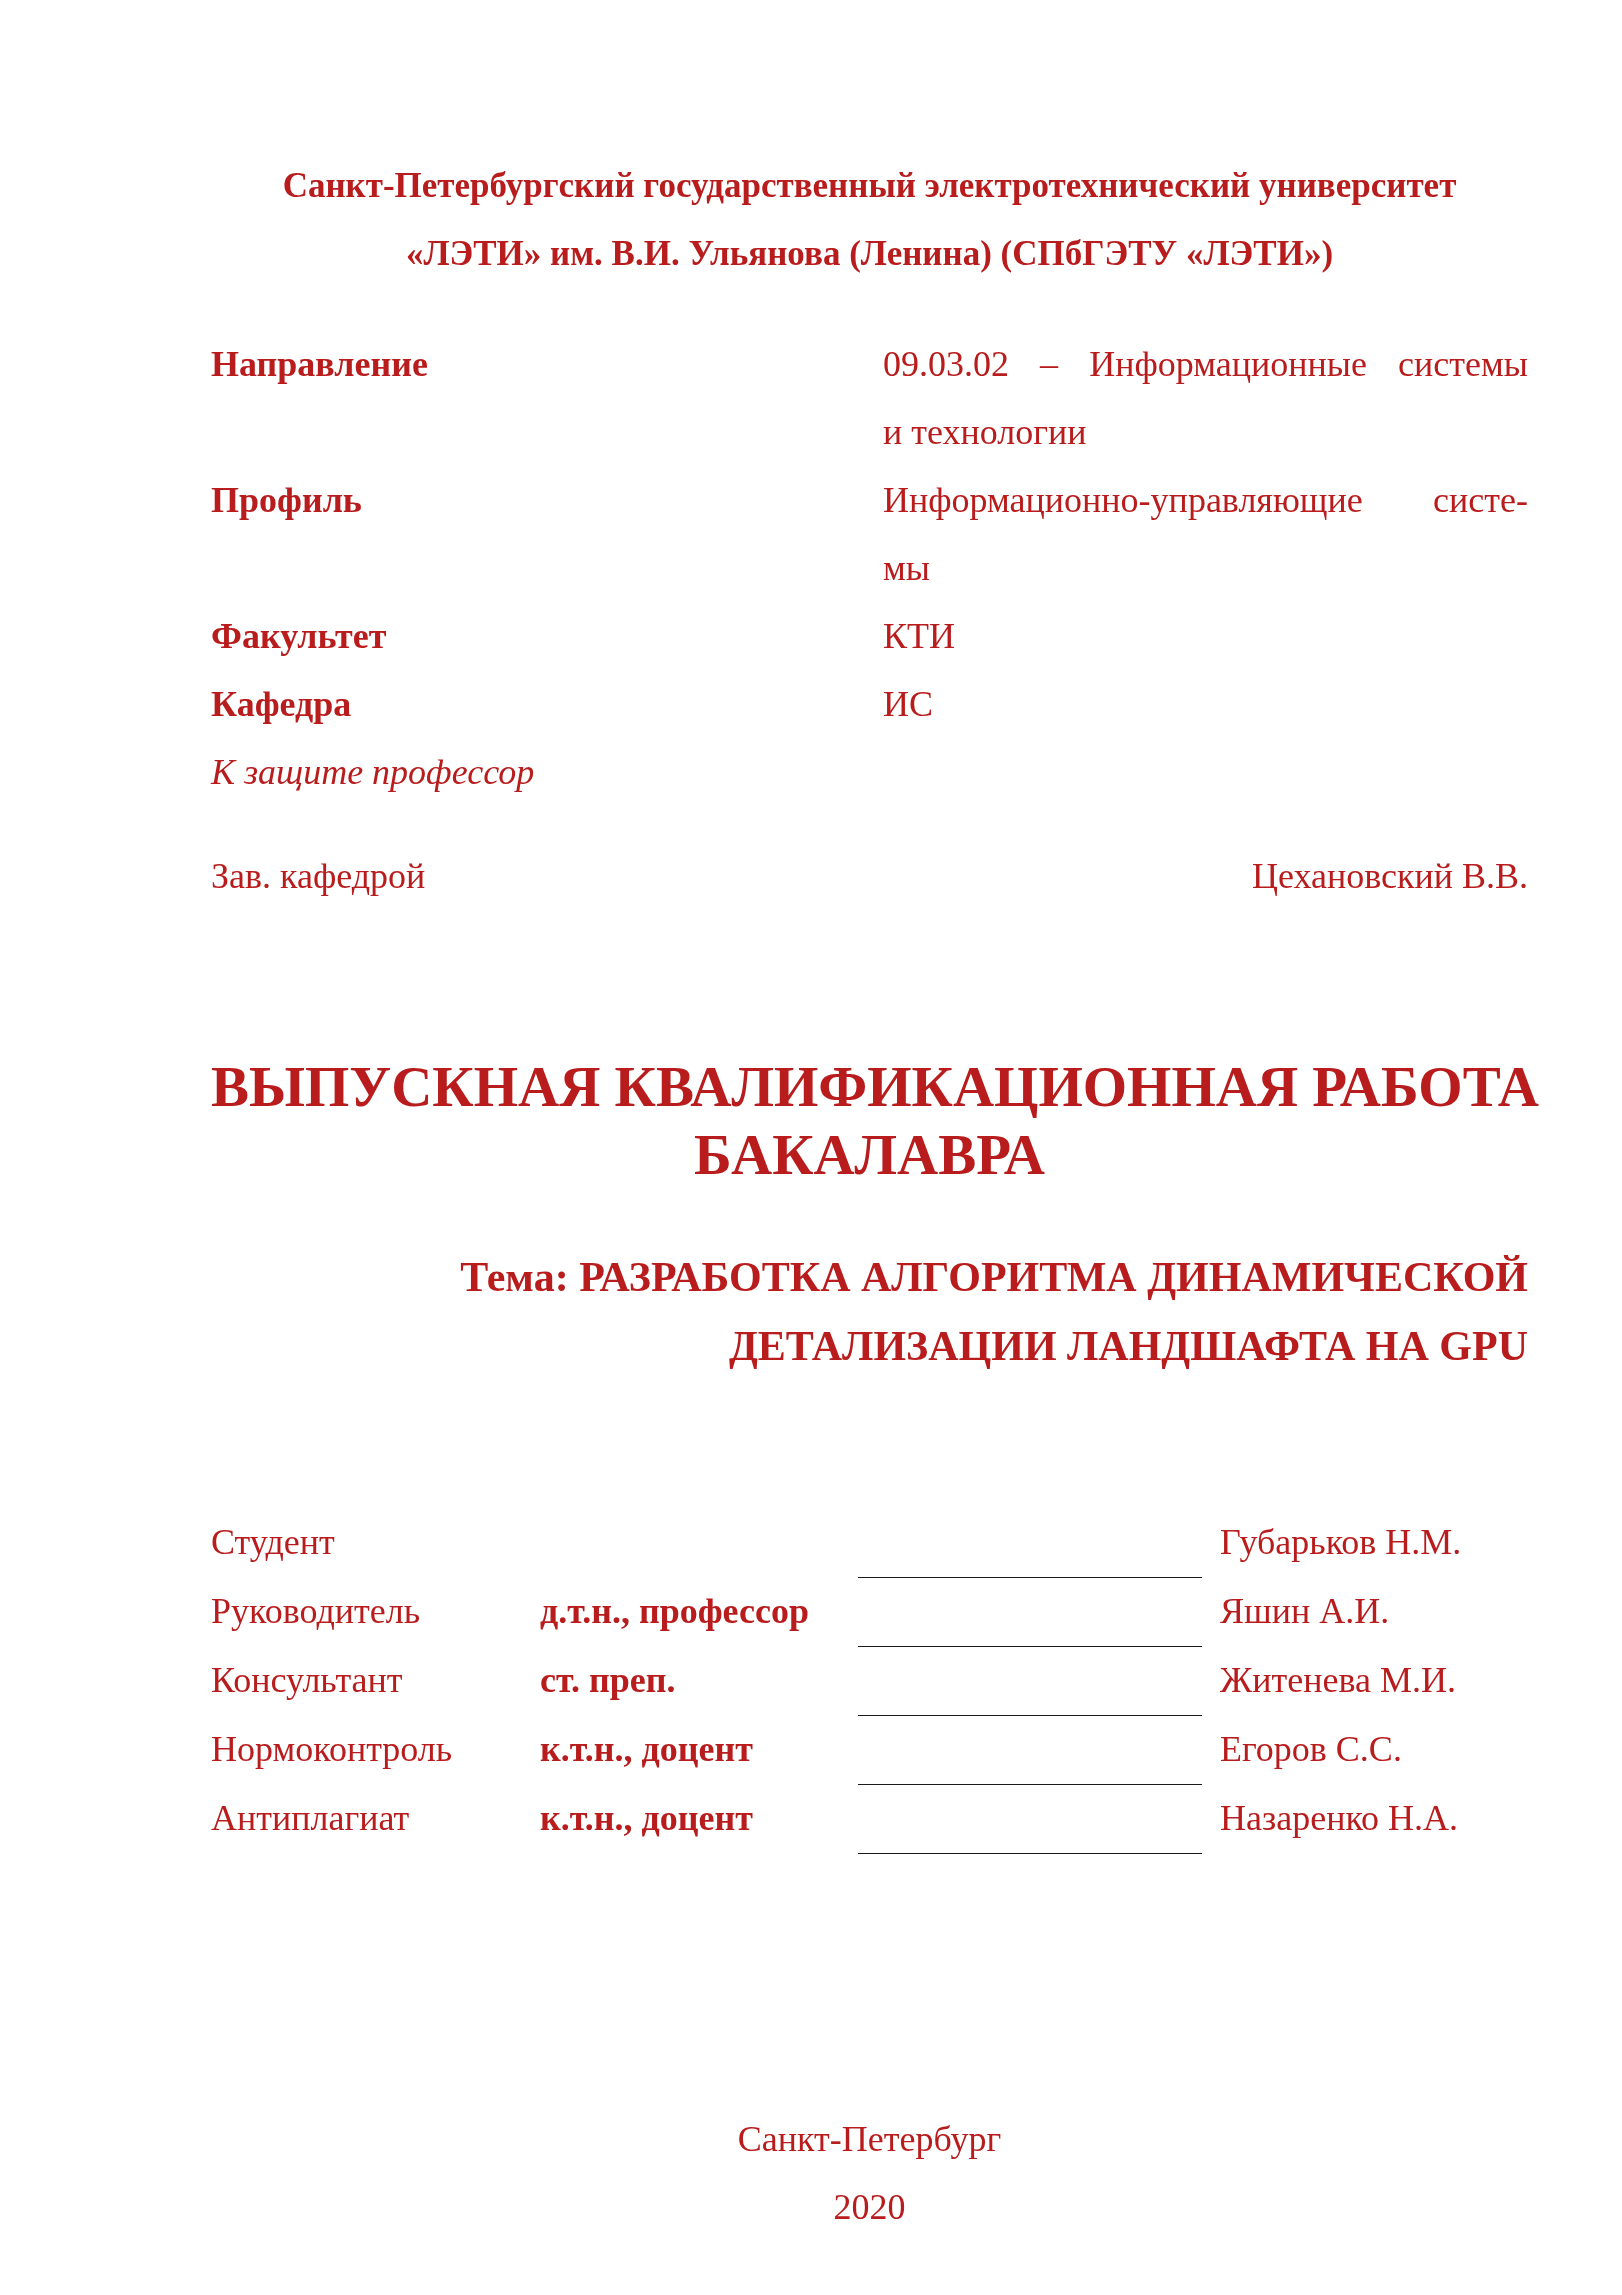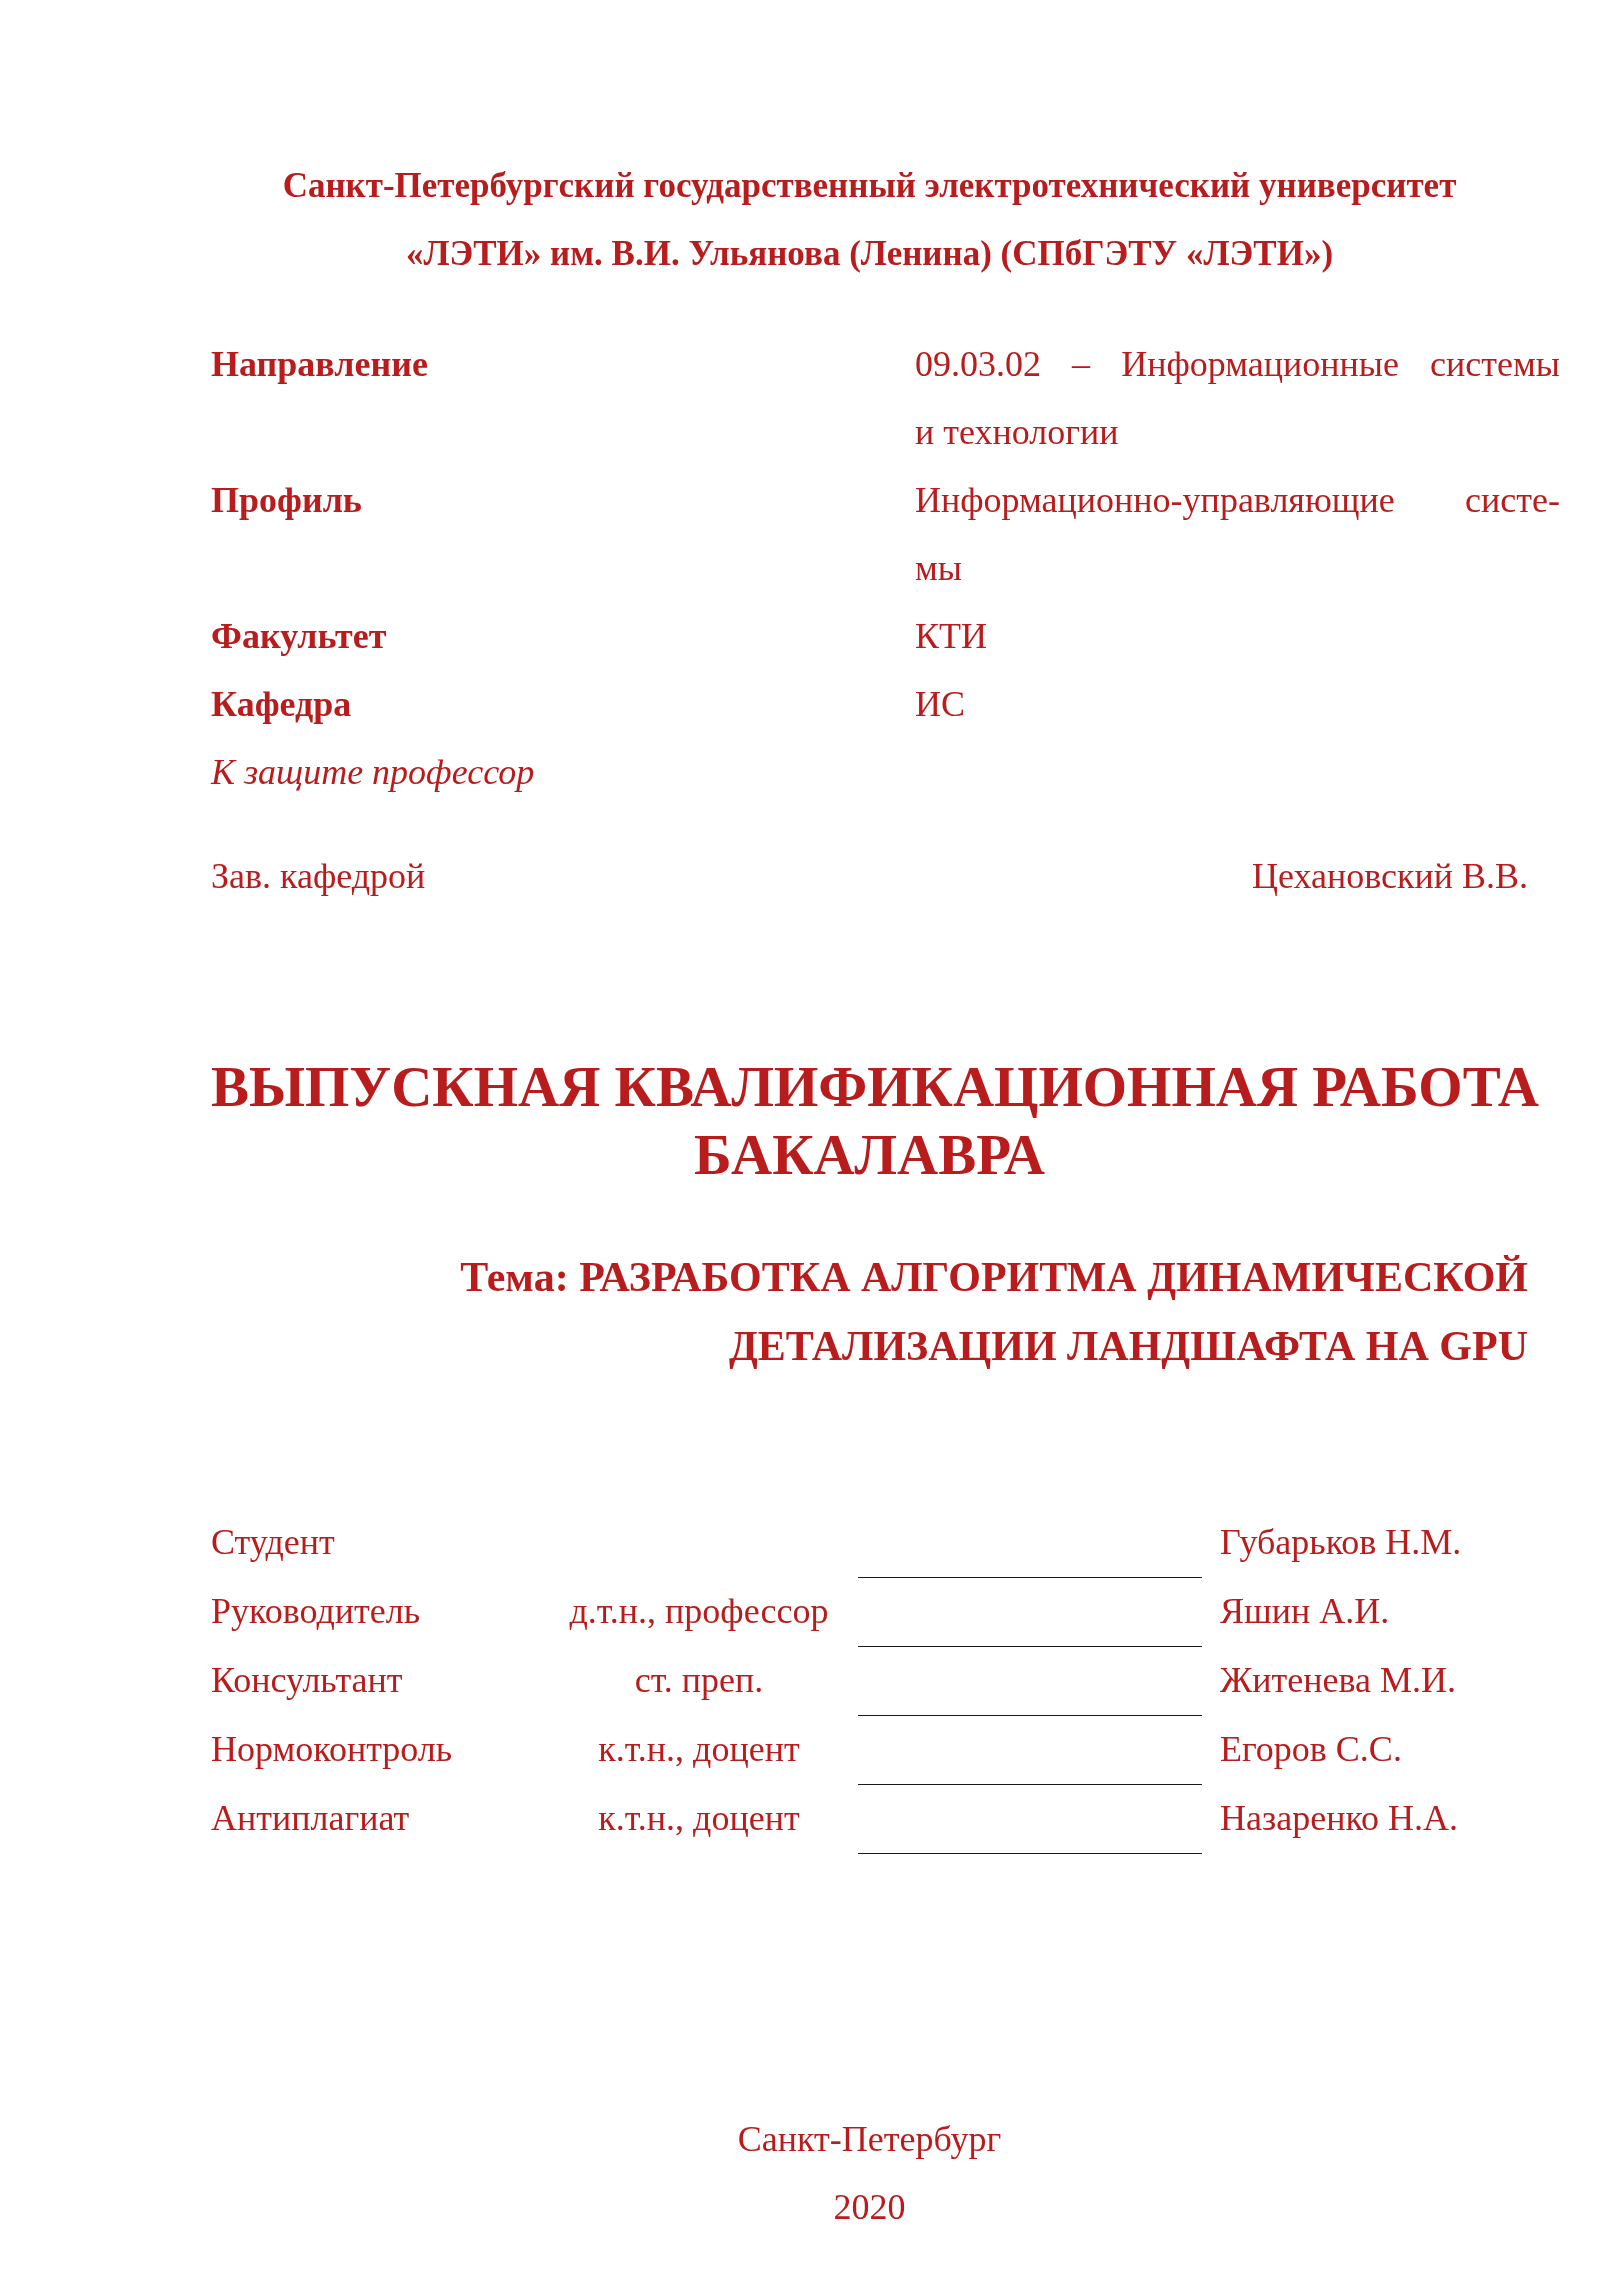--- a/index.html
+++ b/index.html
@@ -26,21 +26,21 @@
     top: 152px;
     text-align: center;
     font-weight: bold;
     font-size: 35px;
     line-height: 68px;
     white-space: nowrap;
   }
 
   
   .info { top: 330px; font-size: 36px; line-height: 68px; }
-  .info-row { display: flex; align-items: flex-start; gap: 32px; }
+  .info-row { display: flex; align-items: flex-start; }
   .ilabel { flex: 0 0 672px; font-weight: bold; }
   .ivalue { flex: 0 0 645px; }
   .vl { width: 645px; }
   .vl.j { text-align: justify; text-align-last: justify; }
   .note-row { font-style: italic; }
 
   
   .zav {
     top: 842px;
     display: flex;
@@ -66,21 +66,21 @@
     font-weight: bold;
     font-size: 42px;
     line-height: 69px;
     white-space: nowrap;
   }
 
   
   .sigs { top: 1507px; font-size: 36px; }
   .srow { display: flex; align-items: center; height: 69px; }
   .srole { flex: 0 0 298px; }
-  .sdeg { flex: 0 0 349px; text-align: center; padding-left: 31px; box-sizing: content-box; flex-basis: 318px; }
+  .sdeg { flex: 0 0 349px; padding-left: 31px; box-sizing: content-box; flex-basis: 318px; font-weight: bold; }
   .sline-cell { flex: 0 0 344px; position: relative; height: 100%; }
   .sline {
     position: absolute;
     left: 0; right: 0; bottom: -1.6px;
     height: 0;
     border-bottom: 1.6px solid #1a1a1a;
   }
   .sname { padding-left: 18px; white-space: nowrap; }
 
   

